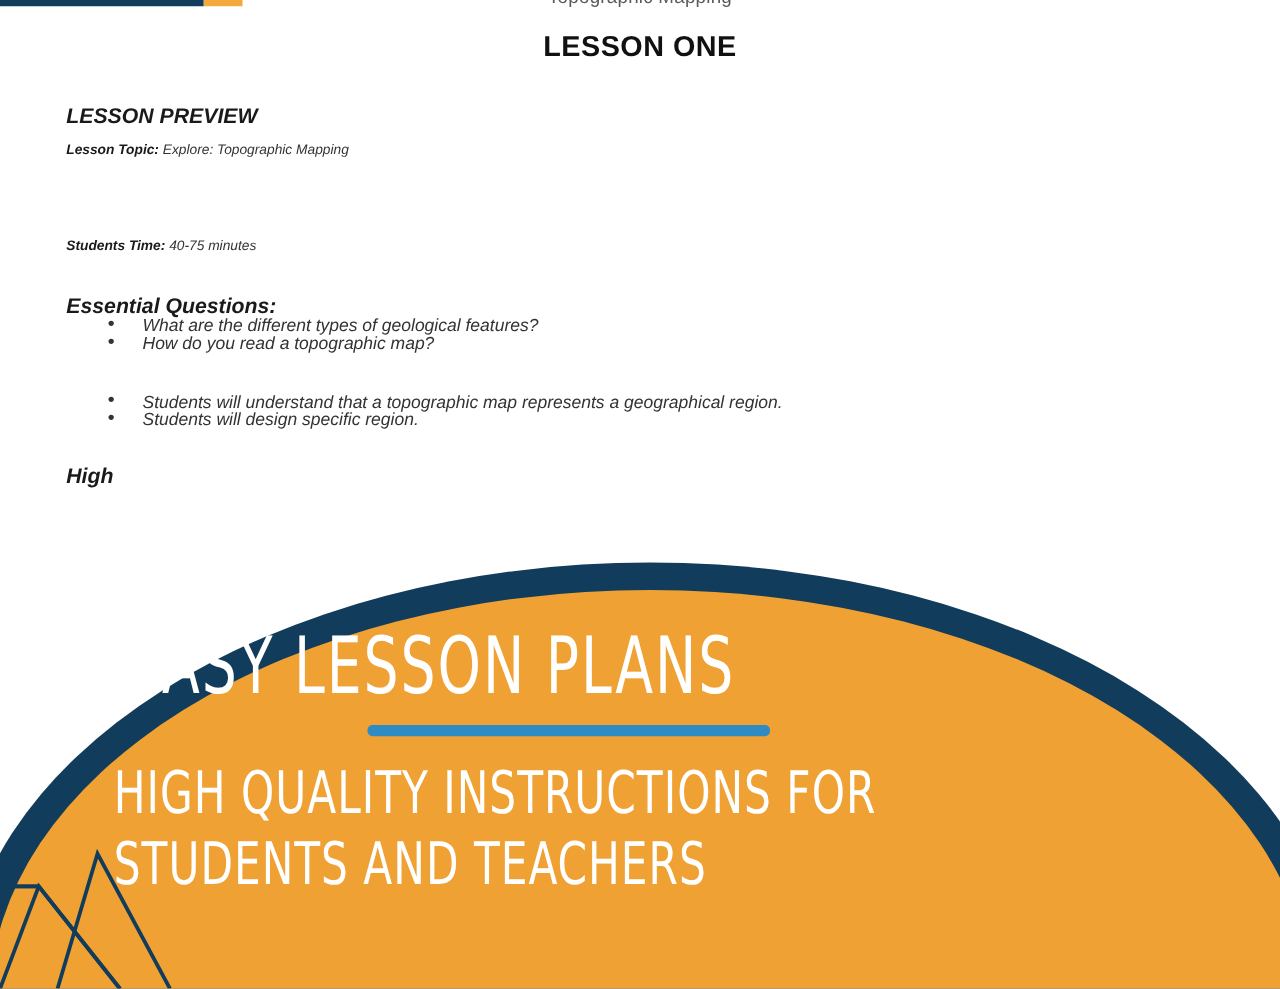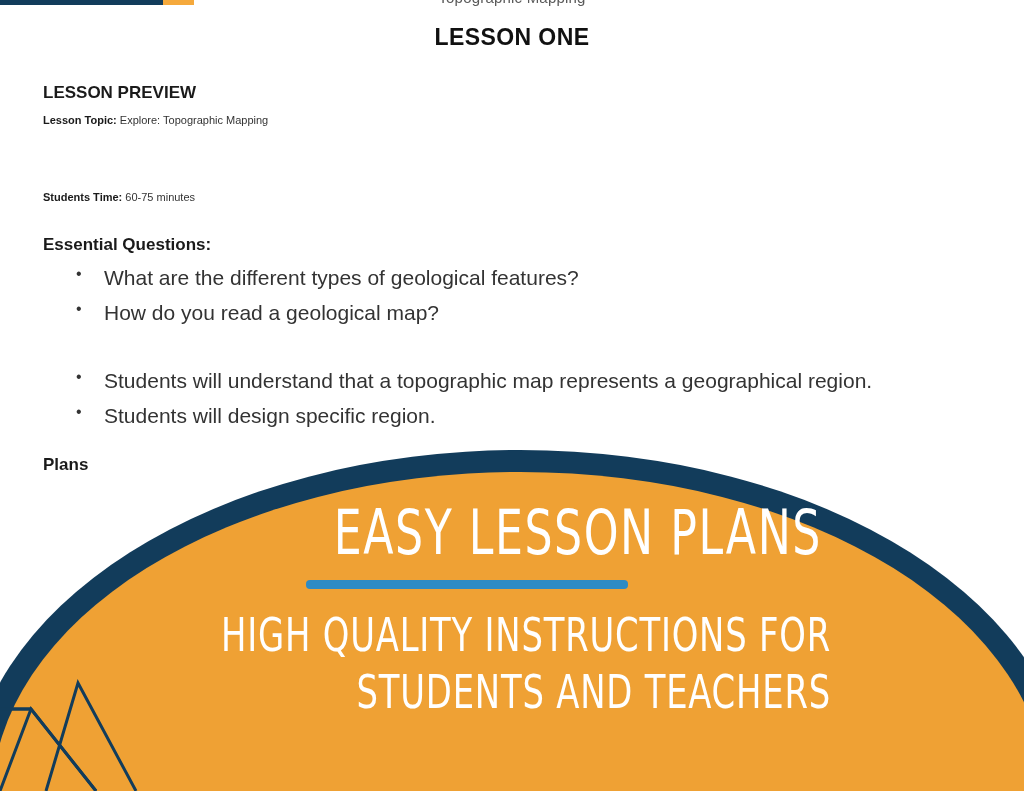--- a/index.html
+++ b/index.html
@@ -46,21 +46,21 @@
     position: absolute;
     top: 24px; left: 0; width: 1024px;
     text-align: center;
     font-size: 23px;
     font-weight: bold;
     color: #111111;
     letter-spacing: .4px;
   }
   .doc-body {
     position: absolute;
-    top: 84px; left: 43px; right: 30px;
+    top: 84px; left: 53px; right: 30px; font-style: italic;
   }
   .sec-label {
     font-size: 17px;
     font-weight: bold;
     color: #1a1a1a;
     line-height: 1.0;
   }
   .line {
     font-size: 11px;
     color: #333333;
@@ -75,24 +75,23 @@
   .gap-md { height: 30px; }
   .gap-lg { height: 33px; }
 
   ul.bullets {
     list-style: none;
     margin: 0; padding: 0;
   }
   ul.bullets li {
     position: relative;
     padding-left: 61px;
-    font-size: 21px;
+    font-size: 14px;
     color: #333333;
     line-height: 1.0;
-    margin-top: 14px;
     white-space: nowrap;
   }
   ul.bullets li::before {
     content: "\2022";
     position: absolute;
     left: 33px; top: -1px;
     font-size: 16px;
     color: #333333;
   }
 
@@ -128,24 +127,24 @@
     top: 472px;
     width: 1056px;
     height: 656px;
     background: #EFA134;
     border-radius: 50% 50% 0 0 / 50% 50% 0 0;
   }
 
   
   .brand {
     position: absolute;
-    left: 12px; top: 500px;
+    left: 0; top: 500px;
     width: 910px;
     z-index: 5;
-    text-align: right;
+    text-align: left;
     pointer-events: none;
   }
   .brand-title {
     font-family: "DejaVu Sans Condensed", "Liberation Sans Narrow", "Liberation Sans", sans-serif;
     font-size: 63px;
     line-height: 1.05;
     color: #ffffff;
     text-transform: uppercase;
     letter-spacing: 2px;
     font-weight: 400;
@@ -197,41 +196,41 @@
         <span>Explore: Topographic Mapping</span>
       </div>
 
       <div class="gap-lg"></div>
 
 
       <div class="gap-lg"></div>
 
       <div class="line">
         <b>Students Time:</b>
-        <span>60-75 minutes</span>
+        <span>40-75 minutes</span>
       </div>
 
       <div class="gap-lg"></div>
 
       <div class="sec-label">Essential Questions:</div>
       <ul class="bullets">
         <li>What are the different types of geological features?</li>
-        <li>How do you read a geological map?</li>
+        <li>How do you read a topographic map?</li>
       </ul>
 
       <div class="gap-lg"></div>
 
       <ul class="bullets">
         <li>Students will understand that a topographic map represents a geographical region.</li>
         <li>Students will design                                        specific region.</li>
       </ul>
 
       <div class="gap-md"></div>
 
-      <div class="sec-label">Plans</div>
+      <div class="sec-label">High</div>
 
     </div>
   </div>
 
   <div class="oval-wrap">
     <div class="oval-navy"></div>
     <div class="oval-orange"></div>
   </div>
 
   <svg class="mountains" viewBox="0 0 230 160" preserveAspectRatio="none">

